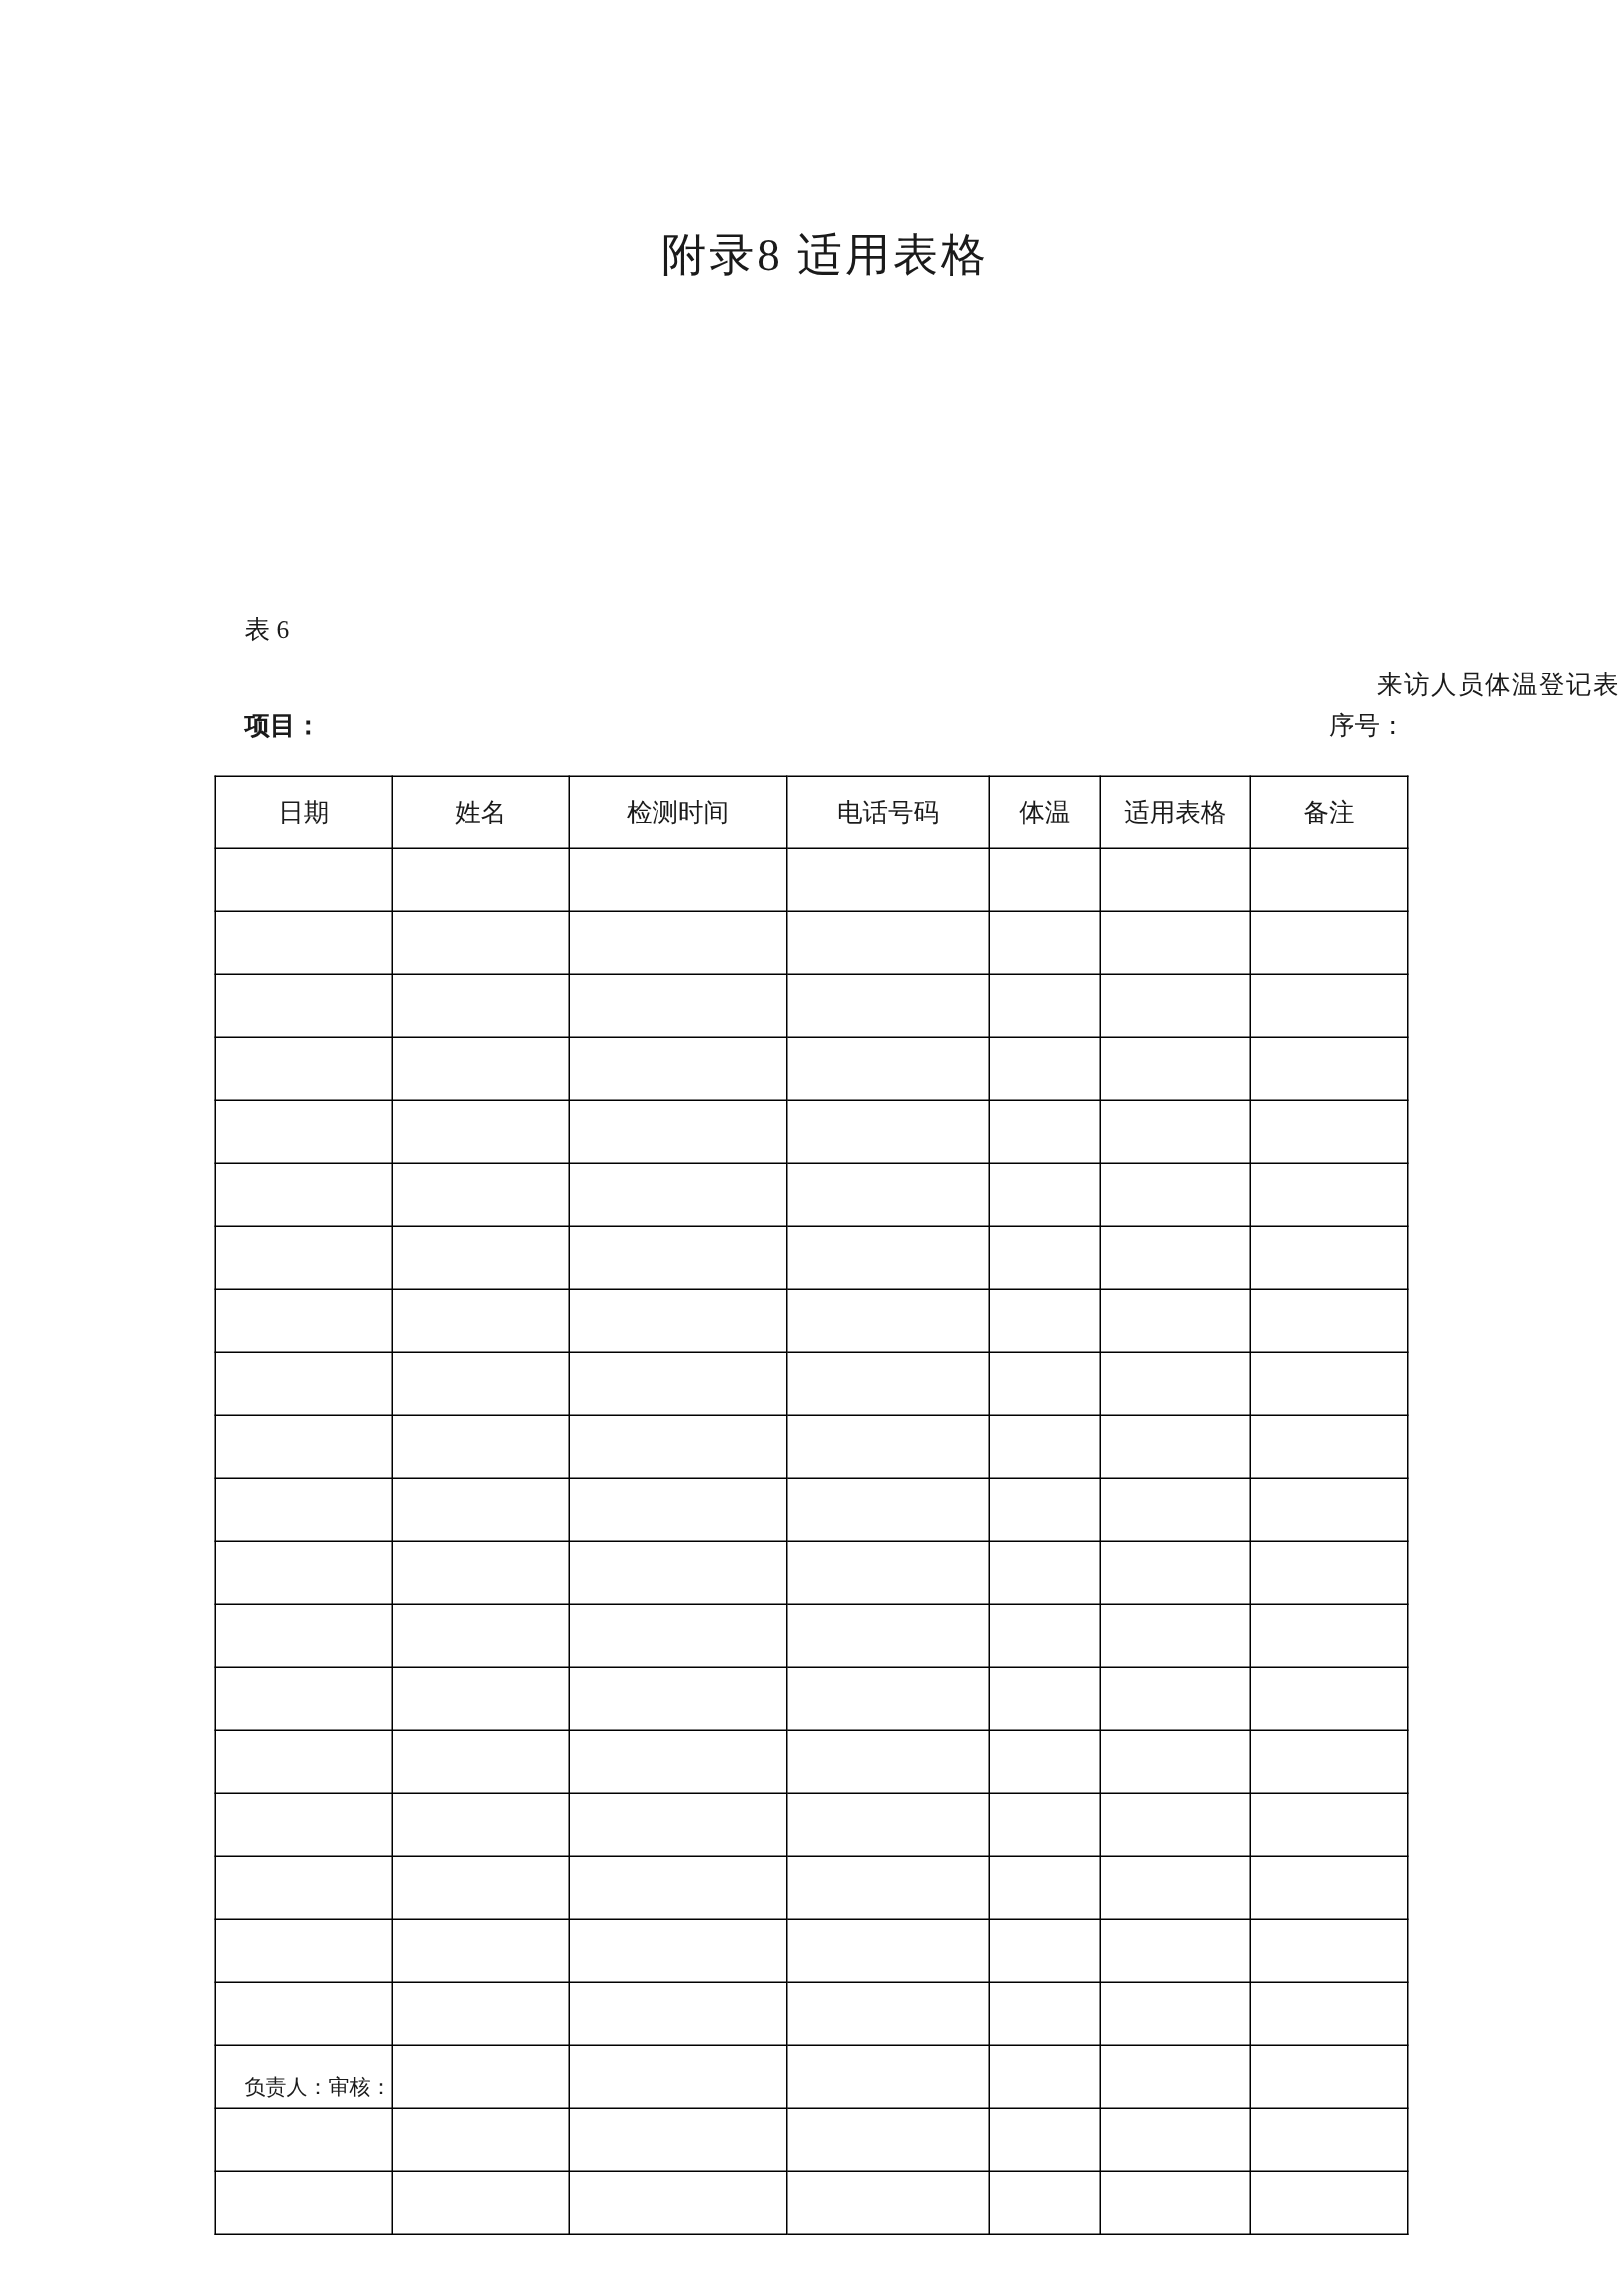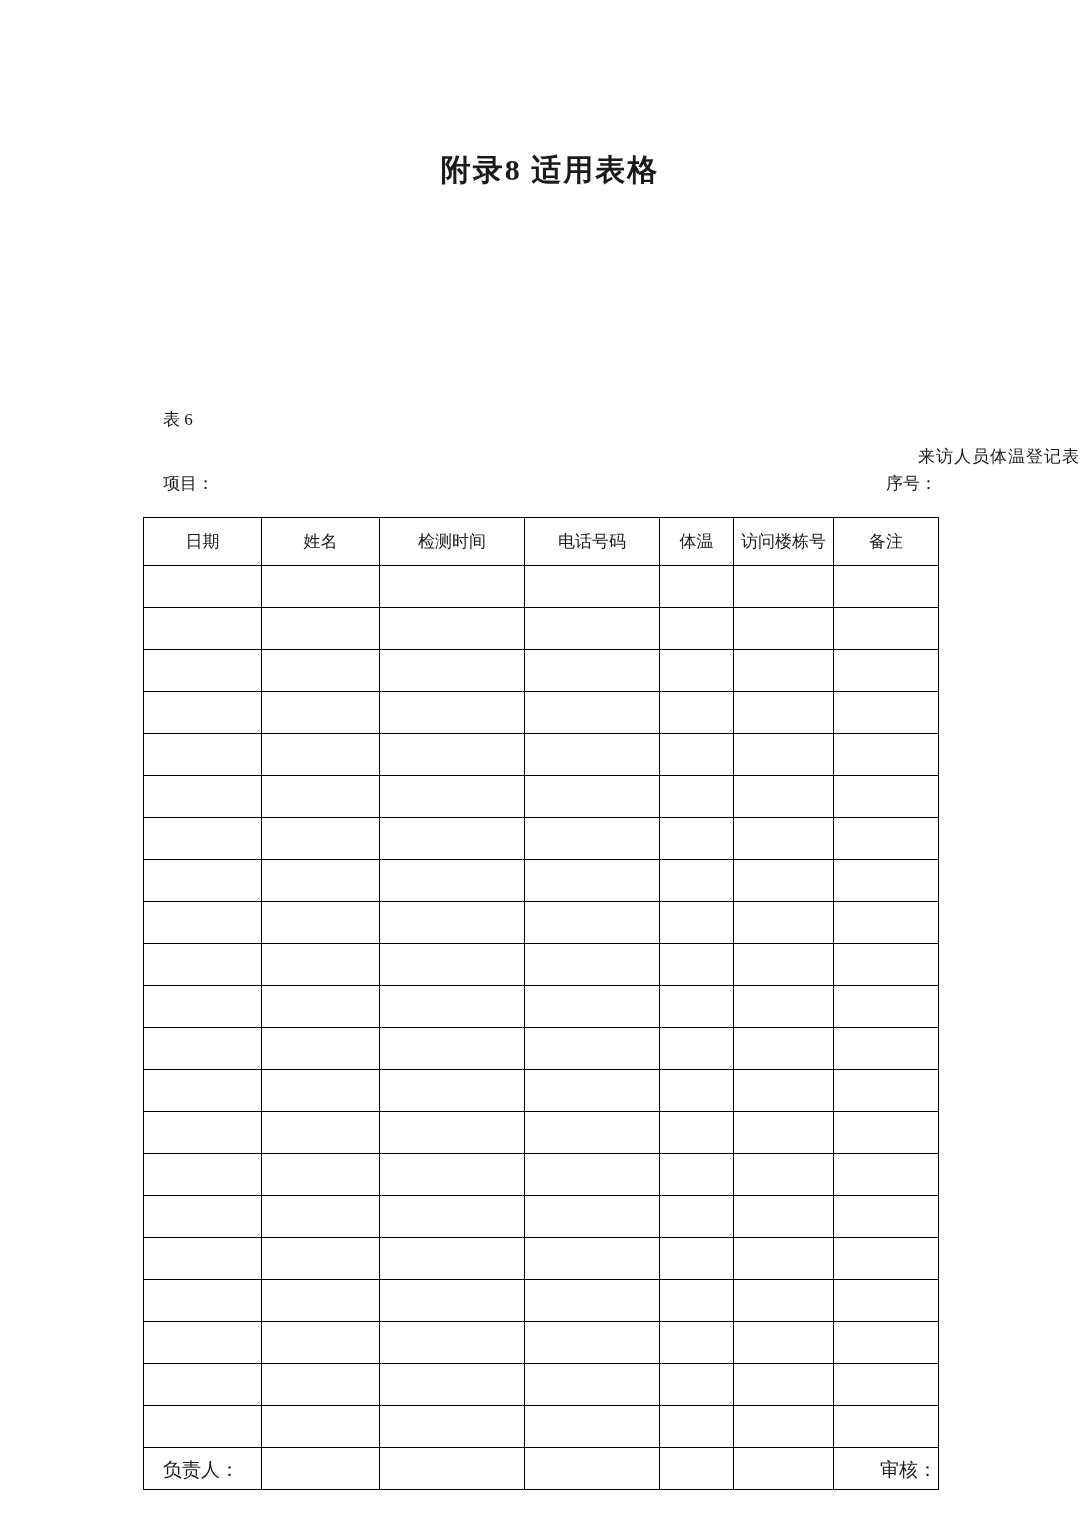--- a/index.html
+++ b/index.html
@@ -17,21 +17,21 @@
   }
   .page {
     width: 1080px;
     height: 1528px;
     position: relative;
     box-sizing: border-box;
   }
   .doc-title {
     text-align: center;
     font-size: 30px;
-    font-weight: bold;
+    font-weight: normal;
     letter-spacing: 2px;
     margin-top: 150px;
     font-family: "Liberation Serif", "DejaVu Serif", serif;
     margin-left: 20px;
   }
   .table-label {
     position: absolute;
     left: 163px;
     top: 258px;
     font-size: 17px;
@@ -48,21 +48,21 @@
   }
   .field-row {
     position: absolute;
     left: 163px;
     right: 143px;
     top: 322px;
     display: flex;
     justify-content: space-between;
     font-size: 17px;
   }
-  .field-row .left-field { text-align: right; }
+  .field-row .left-field { text-align: right; font-weight: bold; }
   .field-row .right-field { text-align: left; padding-right: 0; }
 
   table.reg-table {
     position: absolute;
     left: 143px;
     top: 367px;
     width: 795px;
     border-collapse: collapse;
     table-layout: fixed;
   }
@@ -84,24 +84,24 @@
   .col-building { width: 145px; }
   .col-phone { width: 135px; }
   .col-temp { width: 74px; }
   .col-time { width: 100px; }
   .col-remark { width: 105px; }
 
   .footer-row {
     position: absolute;
     left: 163px;
     right: 143px;
-    top: 1307px;
+    top: 1233px;
     display: flex;
-    justify-content: space-between;
-    font-size: 19px;
+    justify-content: flex-start;
+    font-size: 14px;
   }
 </style>
 </head>
 <body>
 
 <div class="page">
 
   <div class="doc-title">附录8 适用表格</div>
 
   <div class="table-label">表 6</div>
@@ -123,21 +123,21 @@
       <col class="col-time">
       <col class="col-remark">
     </colgroup>
     <thead>
       <tr>
         <th>日期</th>
         <th>姓名</th>
         <th>检测时间</th>
         <th>电话号码</th>
         <th>体温</th>
-        <th>访问楼栋号</th>
+        <th>适用表格</th>
         <th>备注</th>
       </tr>
     </thead>
     <tbody id="table-body">
         <tr>
           <td></td>
           <td></td>
           <td></td>
           <td></td>
           <td></td>

